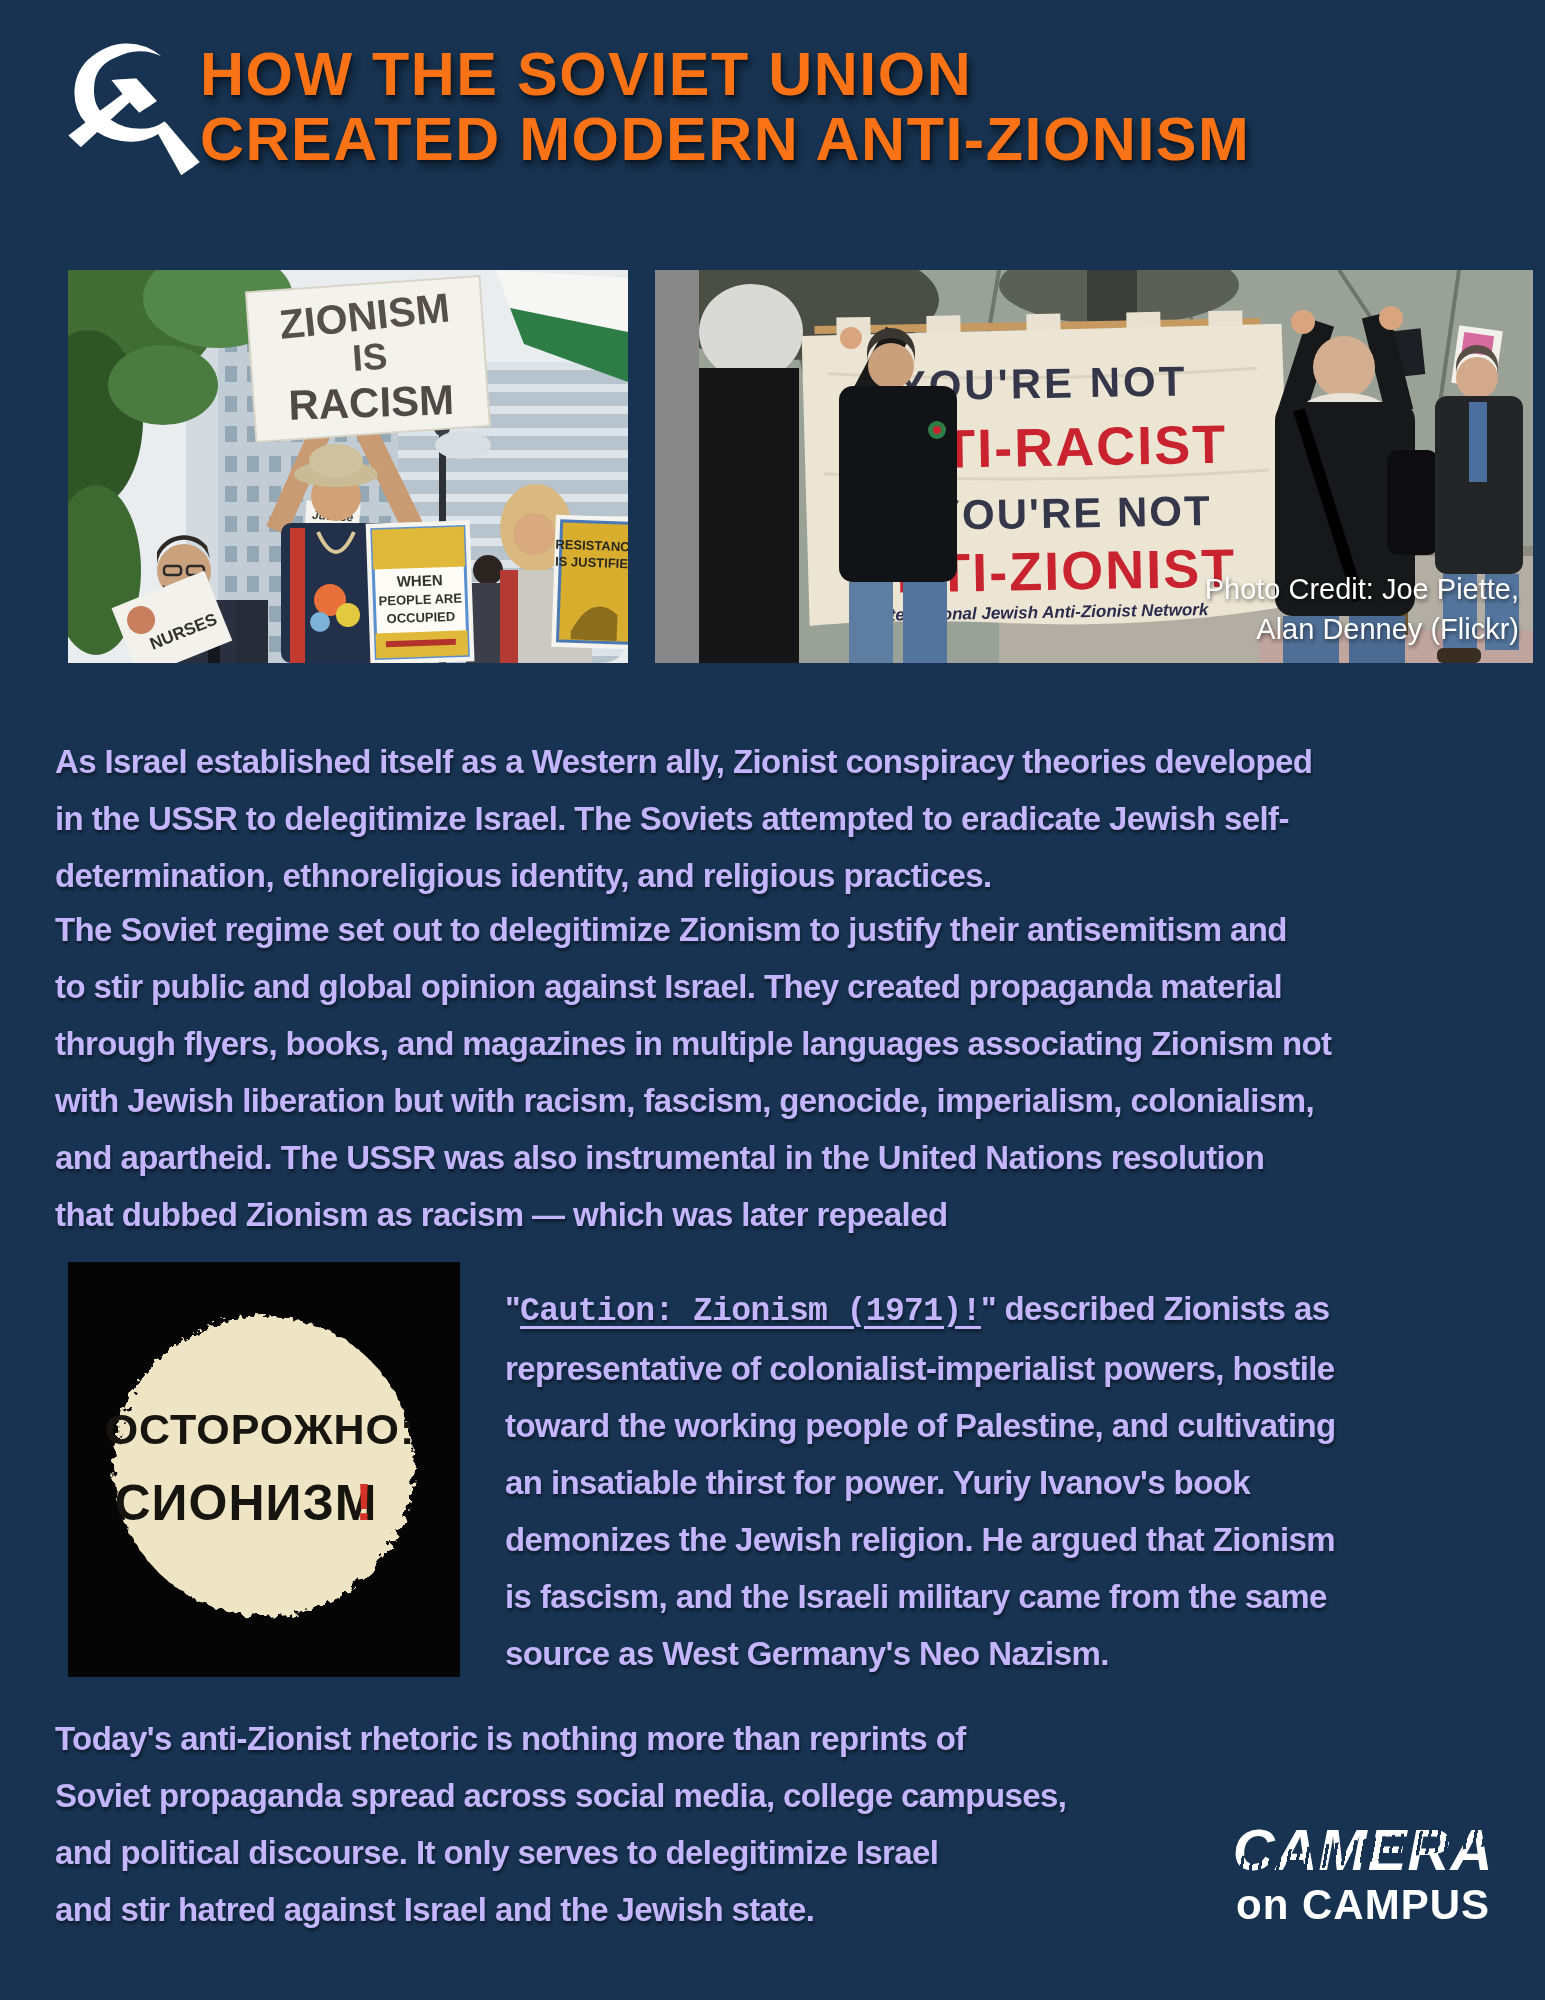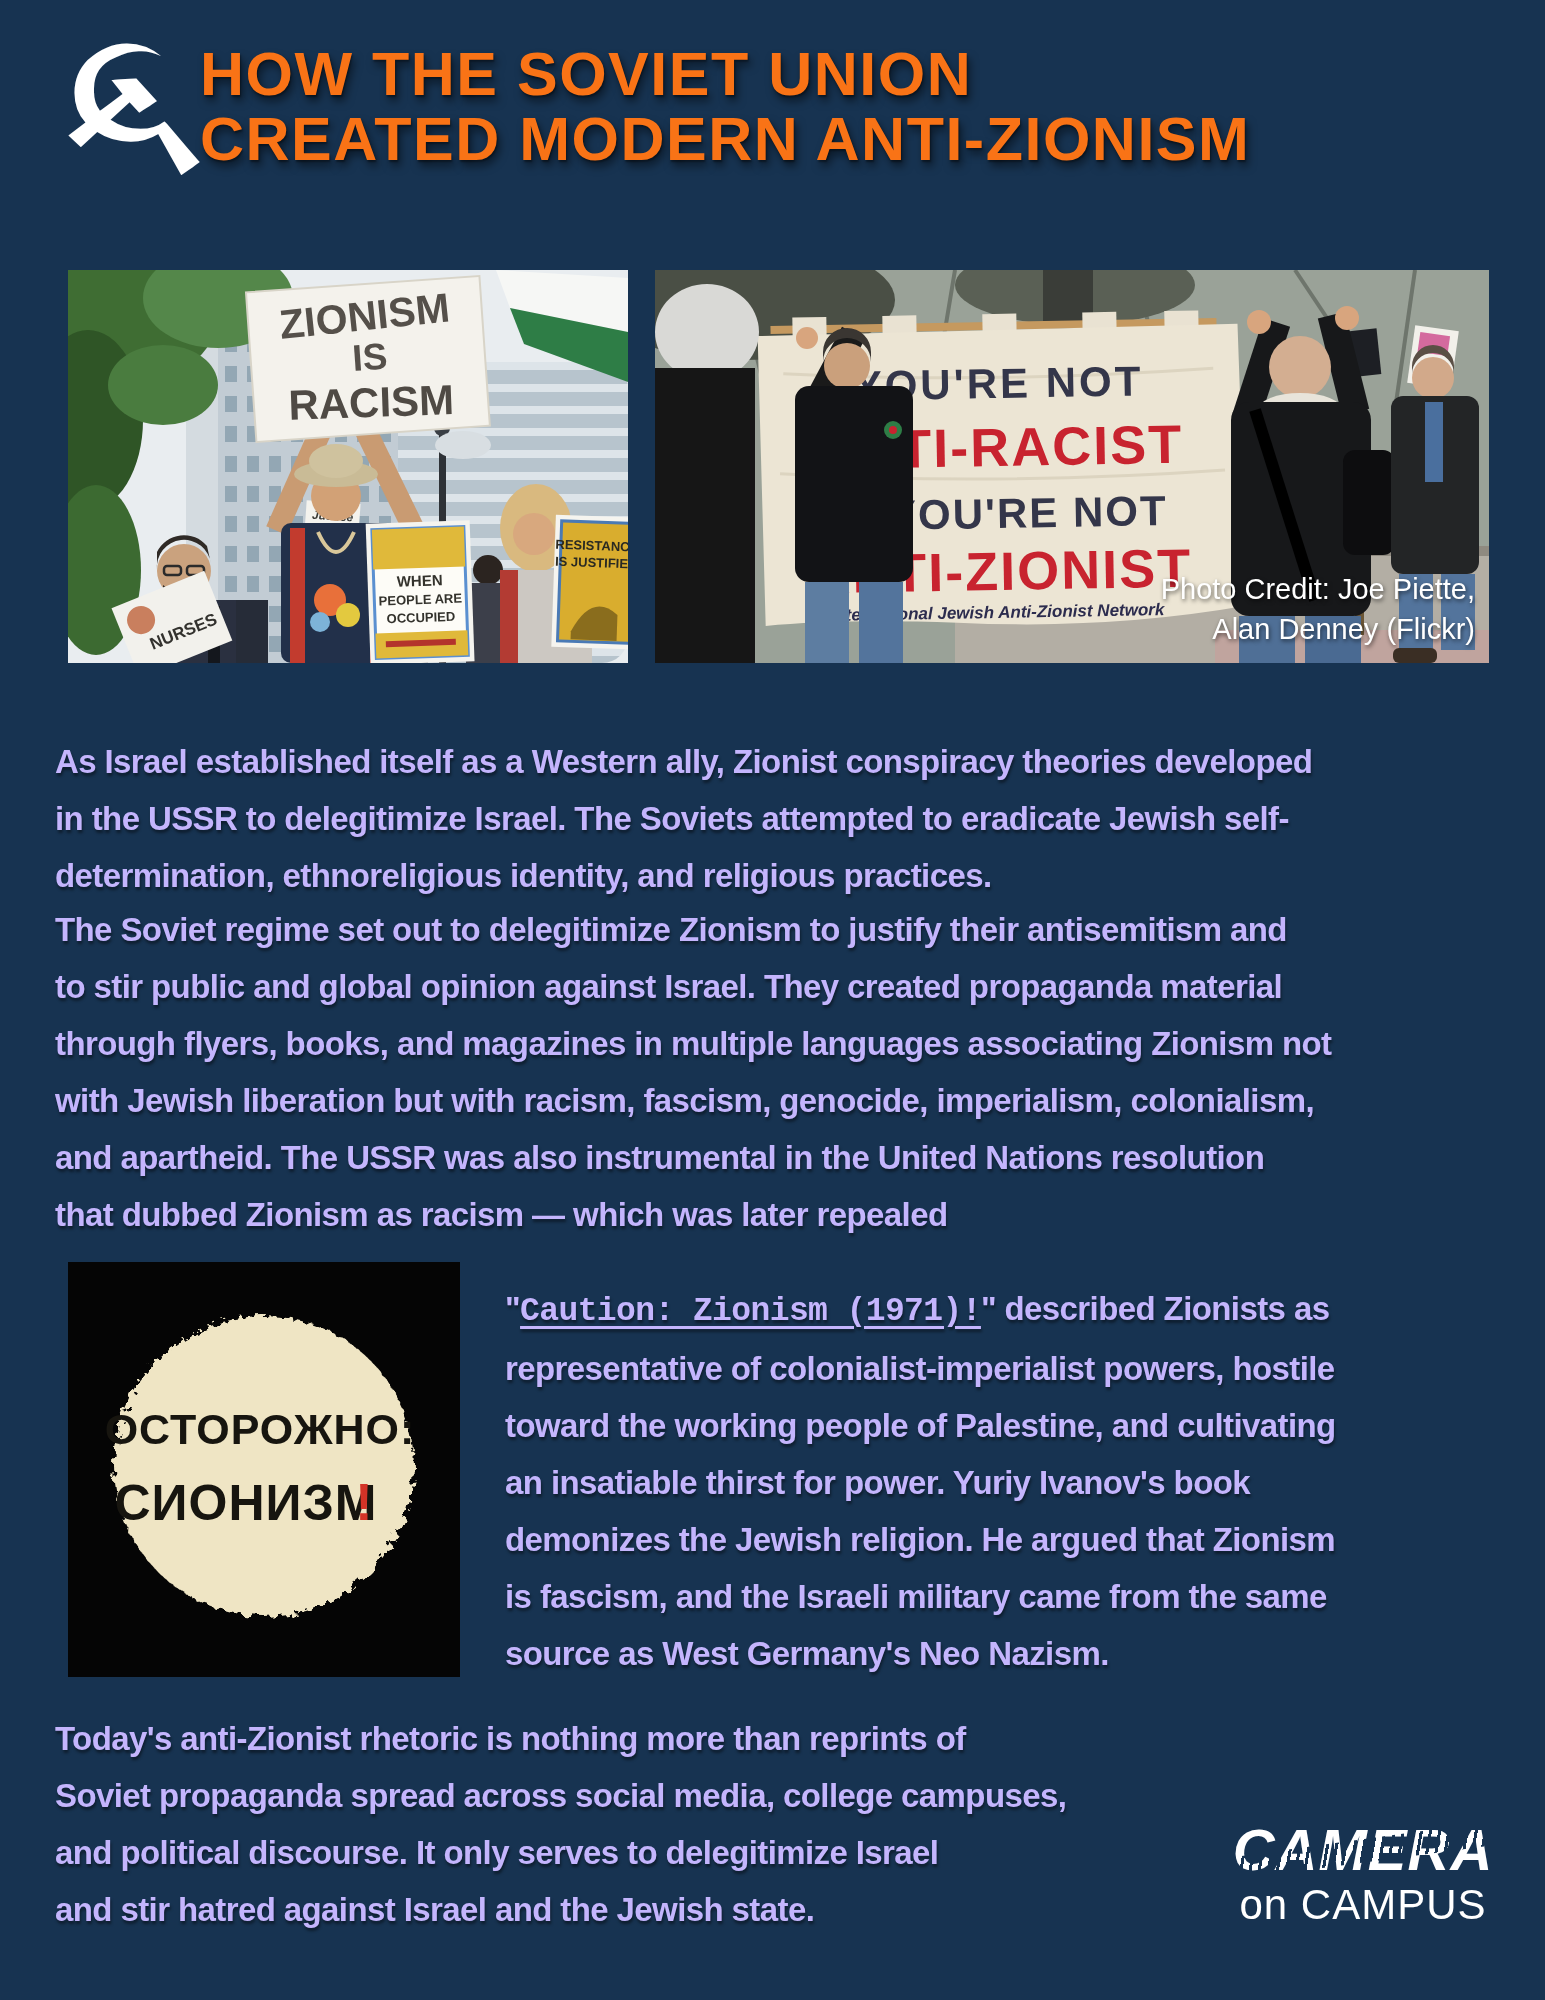--- a/index.html
+++ b/index.html
@@ -20,21 +20,21 @@
   .title{
     position:absolute;left:200px;top:42px;width:1330px;
     color:#f97316;font-weight:800;
     font-size:61px;line-height:65px;letter-spacing:1.5px;
     text-shadow:3px 6px 8px rgba(0,0,0,.5), 1px 2px 2px rgba(0,0,0,.4);
     white-space:pre-line;
   }
   
   .photo{position:absolute;top:270px;height:393px;overflow:hidden;background:#888;}
   .photo-left{left:68px;width:560px;}
-  .photo-right{left:655px;width:834px;}
+  .photo-right{left:655px;width:834px;padding-left:44px;}
   .photo svg{display:block;width:100%;height:100%;}
   .credit{
     position:absolute;right:14px;bottom:14px;
     color:#ffffff;font-size:29px;line-height:40px;font-weight:400;
     text-align:right;text-shadow:1px 2px 4px rgba(0,0,0,.6);
     white-space:pre-line;
     margin-left:12px;
   }
   
   .para{
@@ -67,21 +67,21 @@
     font-weight:800;font-style:italic;font-size:58px;line-height:60px;
     letter-spacing:1px;color:#ffffff;
   }
   .camera-stripes{
     position:absolute;inset:0;
     background:repeating-linear-gradient(100deg,transparent 0 6px,#173351 6px 9px);
     clip-path:polygon(0 62%,100% 2%,100% 42%,0 100%);
     pointer-events:none;
   }
   .campus-word{
-    font-weight:400;font-size:42px;line-height:46px;letter-spacing:1px;margin-top:2px;
+    font-weight:700;font-size:42px;line-height:46px;letter-spacing:1px;margin-top:2px;
     color:#ffffff;
   }
 </style>
 </head>
 <body>
 
 <div id="poster">
 
   <div class="hs-icon">☭</div>
   <div class="title">HOW THE SOVIET UNION

